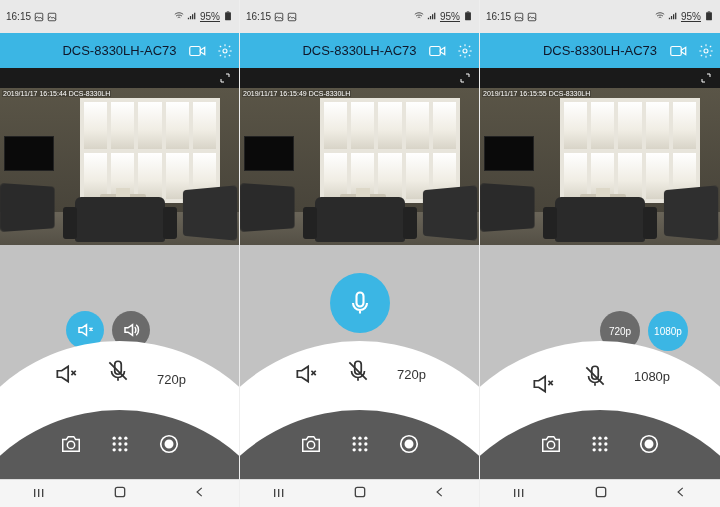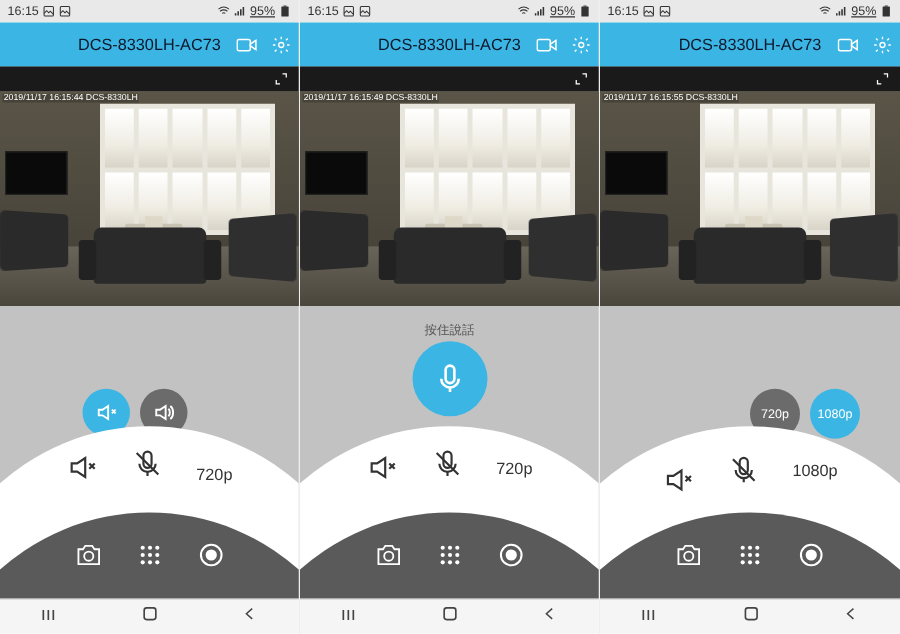--- a/index.html
+++ b/index.html
@@ -2,21 +2,21 @@
 <html><head>
 <meta charset="utf-8">
 <style>
   * { box-sizing: border-box; margin: 0; padding: 0; }
   body { width: 720px; height: 507px; background: #fff; font-family: -apple-system, sans-serif; overflow: hidden; }
   .container { display: flex; width: 720px; height: 507px; }
   .phone { width: 240px; height: 507px; position: relative; background: #fff; border-right: 1px solid #eee; }
   .phone:last-child { border-right: none; }
 
   
-  .status-bar { height: 18px; background: #e9e9e9; display: flex; align-items: center; justify-content: space-between; padding: 0 6px; font-size: 10px; color: #333; }
+  .status-bar { height: 33px; background: #e9e9e9; display: flex; align-items: center; justify-content: space-between; padding: 0 6px; font-size: 10px; color: #333; }
   .status-left { display: flex; align-items: center; gap: 3px; }
   .status-right { display: flex; align-items: flex-start; gap: 3px; text-decoration: underline; }
   .status-bar svg { width: 10px; height: 10px; }
 
   
   .header { height: 35px; background: #3bb6e4; display: flex; align-items: center; justify-content: center; position: relative; color: #0f172a; font-size: 13px; }
   .header-icons-right { position: absolute; right: 6px; display: flex; gap: 10px; align-items: center; }
   .header-icon { color: #fff; }
 
   
@@ -280,21 +280,20 @@
           </div>
         <div class="tv"></div>
           <div class="sofa-l"></div>
           <div class="tbl"></div>
           <div class="tissue"></div>
           <div class="sofa-c"></div>
           <div class="sofa-r"></div>
       </div>
     </div>
     <div class="ctrl-area">
-      <div class="talk-label">按住說話</div>
       <div class="big-mic">
         <svg width="28" height="28" viewBox="0 0 24 24" fill="none" stroke="#fff" stroke-width="1.8">
             <rect x="9" y="3" width="6" height="12" rx="3"></rect>
             <path d="M6 12a6 6 0 0012 0M12 18v3"></path>
           </svg>
       </div>
       <div class="arc"></div>
       <div class="arc-items">
         <div class="arc-item" style="margin-top:6px;">
           <svg width="26" height="26" viewBox="0 0 24 24" fill="none" stroke="#333" stroke-width="1.6">

